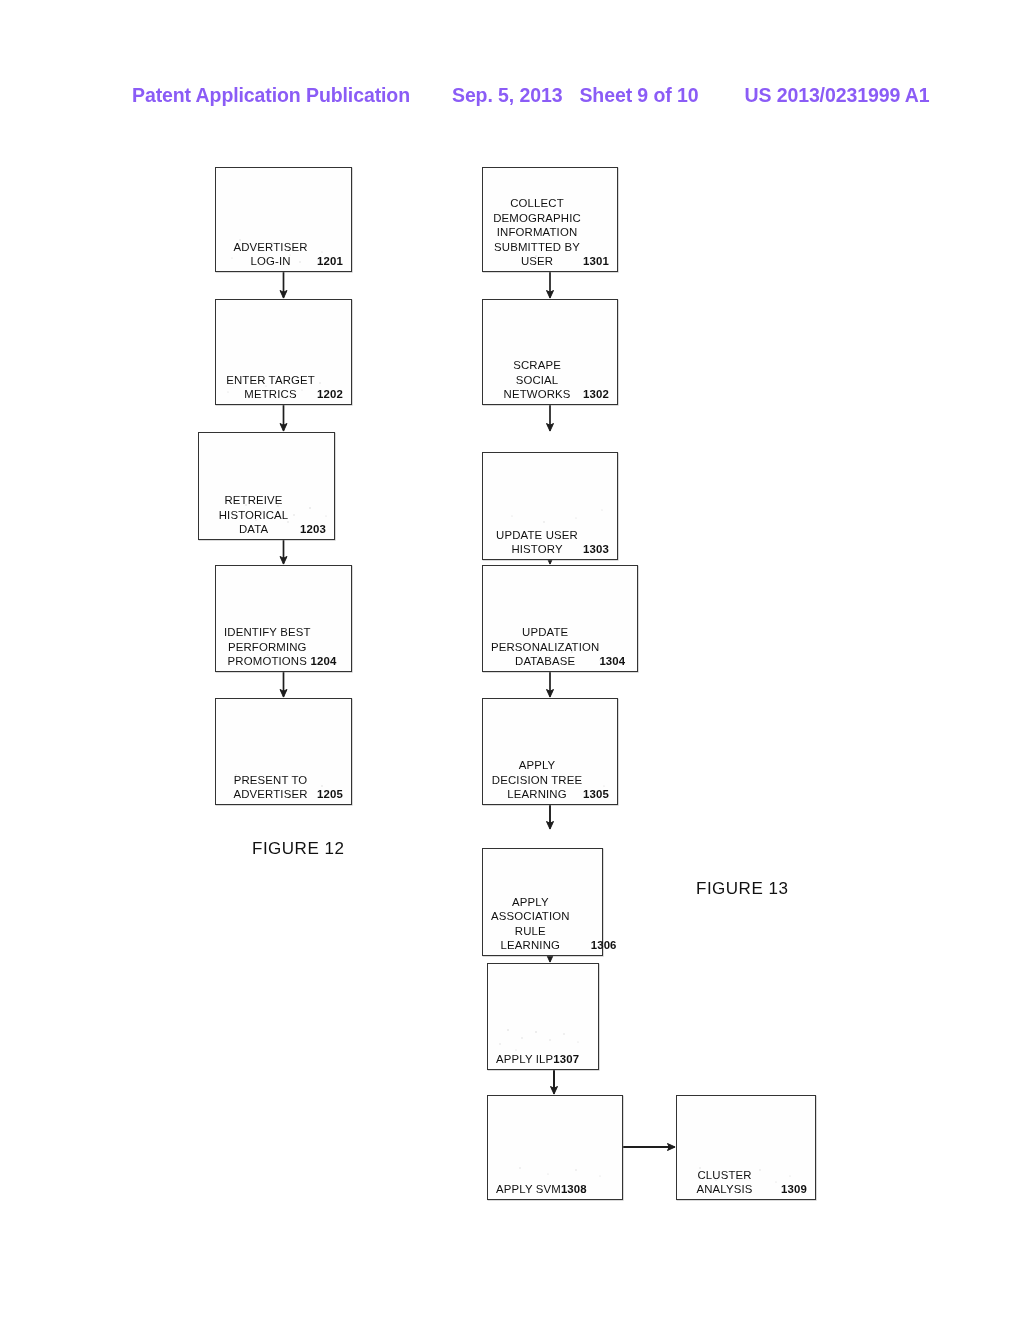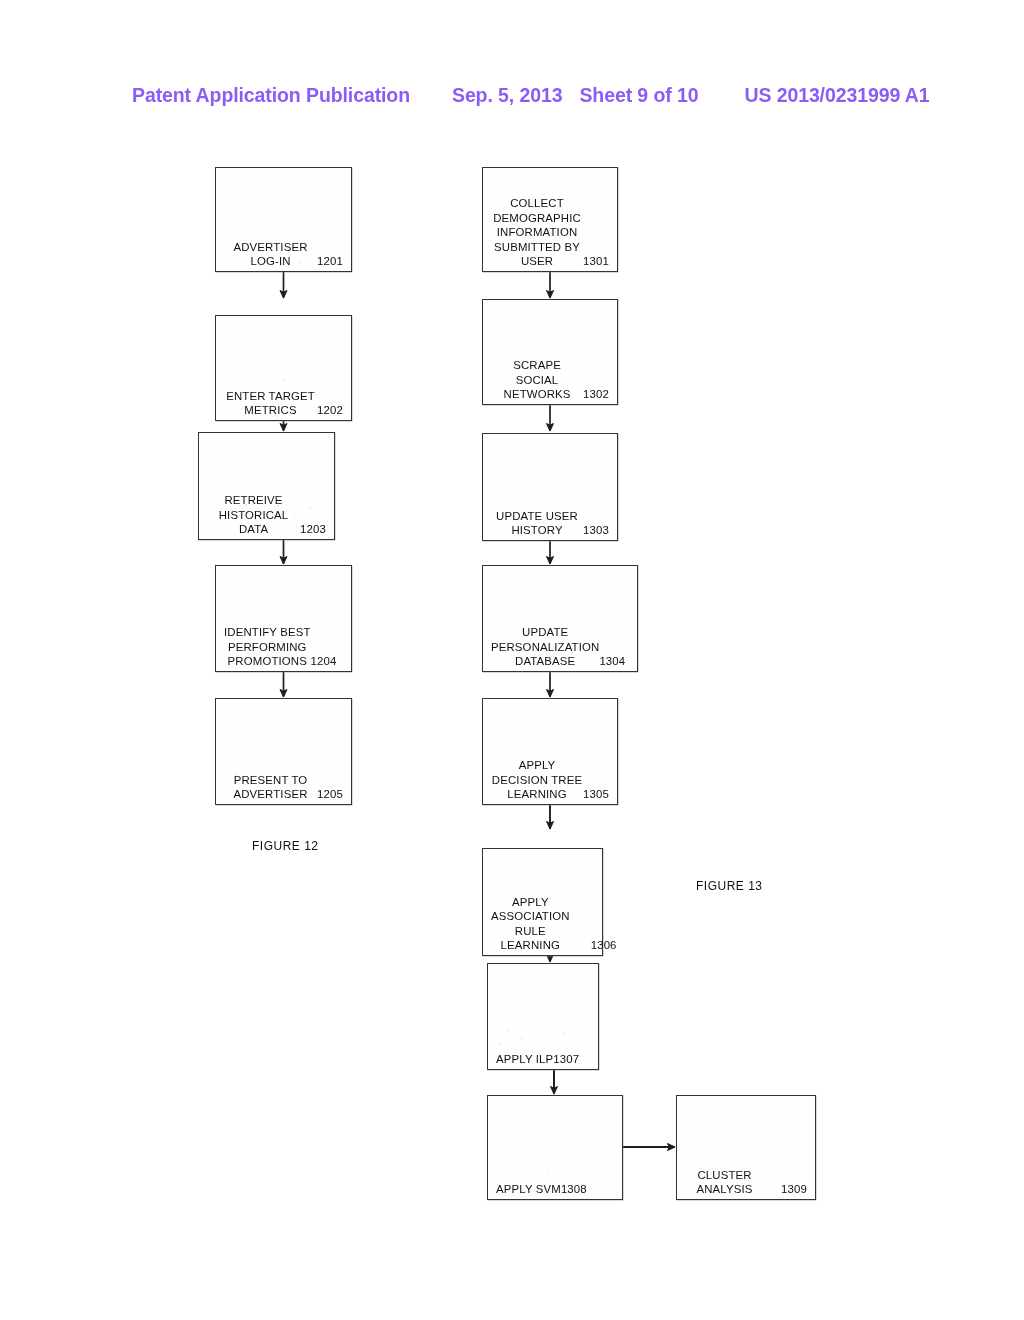--- a/index.html
+++ b/index.html
@@ -63,20 +63,21 @@
     line-height: 14.6px;
     letter-spacing: 0.15px;
     color: #111;
     box-shadow: 0.6px 0.6px 0 rgba(140,140,140,0.55);
   }
   .node .label {
     white-space: pre-line;
   }
   .node .ref {
     margin-top: 0px;
+    font-weight: bold;
   }
   
   .node.tx-center { justify-content: center; }
   .node.tx-upper  { justify-content: flex-start; padding-top: 26px; }
   .node.tx-mid    { justify-content: flex-start; padding-top: 34px; }
 
   
   .speckle {
     position: absolute;
     pointer-events: none;
@@ -86,21 +87,21 @@
   
   .conn {
     position: absolute;
     overflow: visible;
   }
   .conn line, .conn path { stroke: #1e1e1e; }
 
   
   .fig-caption {
     position: absolute;
-    font-size: 12px;
+    font-size: 17px;
     letter-spacing: 0.5px;
     color: #111;
     white-space: nowrap;
   }
 </style>
 </head>
 <body>
 
 <div id="header">
   <span class="h-pub">Patent Application Publication</span>
@@ -132,21 +133,21 @@
     <line x1="554" y1="1070" x2="554" y2="1093.5" stroke-width="2.0" marker-end="url(#arrowhead)"></line>
 
     <line x1="623" y1="1147" x2="674.5" y2="1147" stroke-width="1.9" marker-end="url(#arrowhead)"></line>
   </svg>
 
   <div class="node tx-center" style="left:215px; top:167px; width:137px; height:105px;">
     <span class="label">ADVERTISER LOG-IN</span>
     <span class="ref">1201</span>
   </div>
 
-  <div class="node tx-center" style="left:215px; top:299px; width:137px; height:106px;margin-top:16px;">
+  <div class="node tx-center" style="left:215px; top:299px; width:137px; height:106px;">
     <span class="label">ENTER TARGET METRICS</span>
     <span class="ref">1202</span>
   </div>
 
   <div class="node tx-mid" style="left:198px; top:432px; width:137px; height:108px;">
     <span class="label">RETREIVE HISTORICAL
 DATA</span>
     <span class="ref">1203</span>
   </div>
 
@@ -170,21 +171,21 @@
 SUBMITTED BY USER</span>
     <span class="ref">1301</span>
   </div>
 
   <div class="node tx-center" style="left:482px; top:299px; width:136px; height:106px;">
     <span class="label">SCRAPE SOCIAL
 NETWORKS</span>
     <span class="ref">1302</span>
   </div>
 
-  <div class="node tx-mid" style="left:482px; top:433px; width:136px; height:108px;">
+  <div class="node tx-mid" style="left:482px; top:452px; width:136px; height:108px;">
     <span class="label">UPDATE USER HISTORY</span>
     <span class="ref">1303</span>
   </div>
 
   <div class="node tx-upper" style="left:482px; top:565px; width:156px; height:107px;">
     <span class="label">UPDATE
 PERSONALIZATION
 DATABASE</span>
     <span class="ref">1304</span>
   </div>

